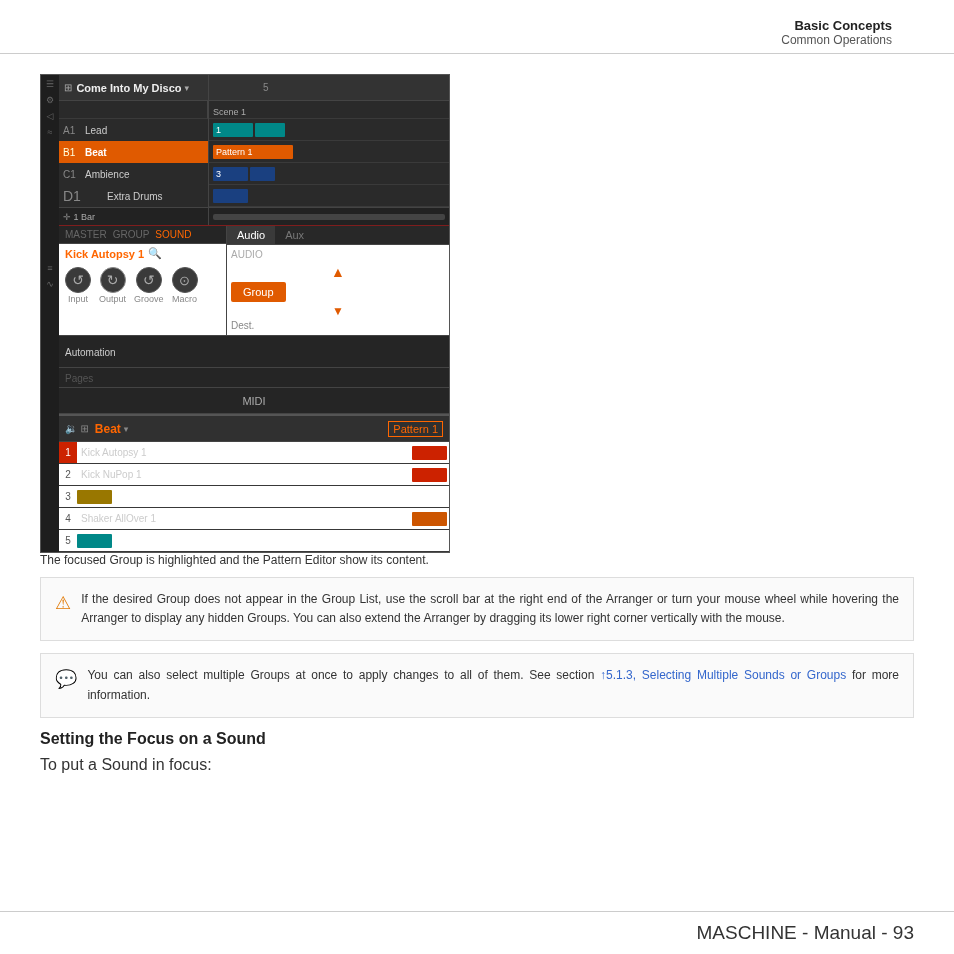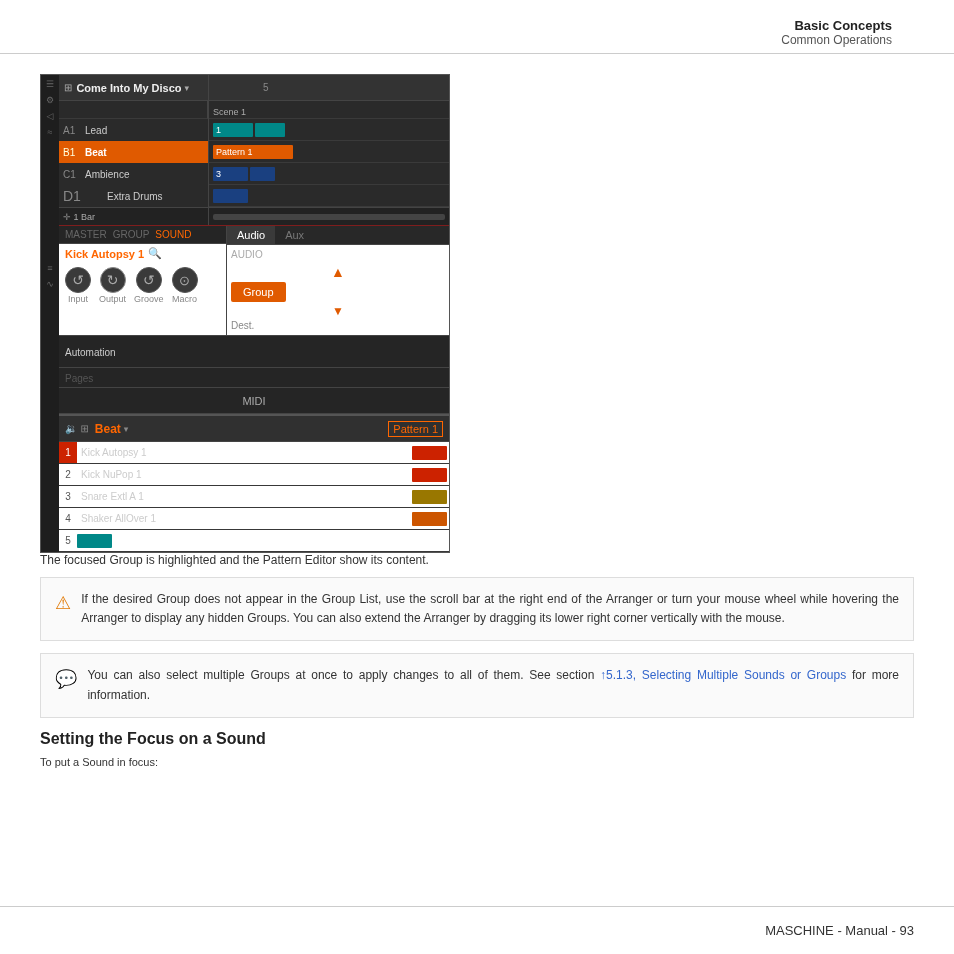--- a/index.html
+++ b/index.html
@@ -85,36 +85,36 @@
     
     .section-heading {
       font-size: 16px;
       font-weight: bold;
       color: #222;
       margin-bottom: 8px;
       border-bottom: none;
     }
 
     .body-text {
-      font-size: 11px;
+      font-size: 16px;
       color: #333;
       margin-bottom: 12px;
     }
 
     
     .page-footer {
       position: absolute;
       bottom: 0;
       left: 0;
       right: 0;
       border-top: 1px solid #ccc;
-      padding: 16px 40px;
+      padding: 10px 40px;
       display: flex;
       justify-content: flex-end;
-      font-size: 13px;
+      font-size: 19px;
       color: #333;
     }
 
     .arranger-left {
       width: 18px;
       background: #1e1e1e;
       display: flex;
       flex-direction: column;
       align-items: center;
       padding: 4px 0;
@@ -625,21 +625,20 @@
         <div class="instrument-row">
           <div class="inst-num inactive">2</div>
           <span class="inst-name">Kick NuPop 1</span>
           <div class="inst-pads">
             <div class="pad r"></div>
           </div>
         </div>
 
         <div class="instrument-row">
           <div class="inst-num inactive">3</div>
-          <span class="inst-name">Snare Extl A 1</span>
           <div class="inst-pads">
             <div class="pad y"></div>
           </div>
         </div>
 
         <div class="instrument-row">
           <div class="inst-num inactive">4</div>
           <span class="inst-name">Shaker AllOver 1</span>
           <div class="inst-pads">
             <div class="pad o"></div>

